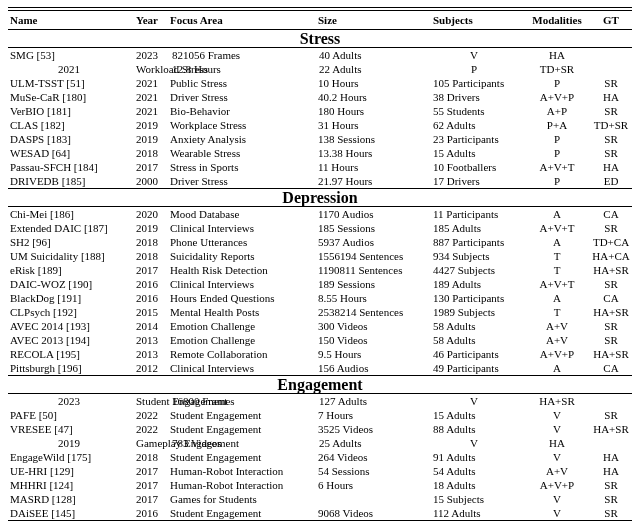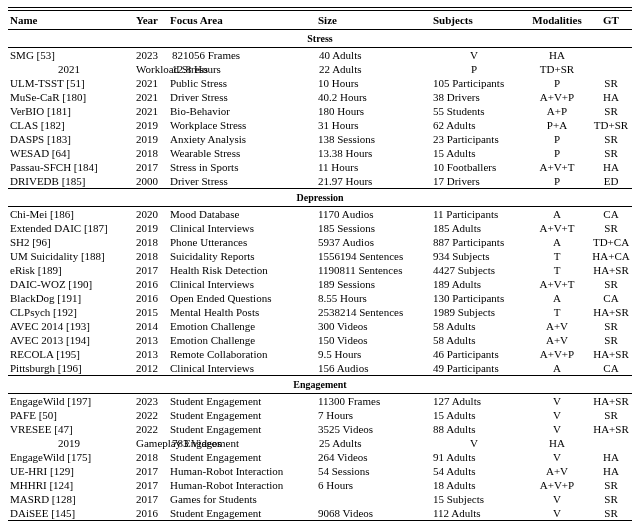--- a/index.html
+++ b/index.html
@@ -30,21 +30,21 @@
     grid-template-columns: 122px 34px 146px 114px 100px 66px 42px;
     align-items: center;
   }
   .grid-row.header { height: 18px; font-weight: bold; }
   .grid-row.data { height: 14px; }
   .section-row {
     height: 17px;
     line-height: 17px;
     text-align: center;
     font-weight: bold;
-    font-size: 10px;
+    font-size: 16px;
   }
   .cell {
     font-size: 11px;
     line-height: 1;
     white-space: nowrap;
     overflow: visible;
   }
   .cell.c0 { padding-left: 2px; }
   .cell.c2 { padding-left: 6px; }
   .cell.c3 { padding-left: 8px; }
@@ -210,21 +210,21 @@
         <div class="cell c1 center">2016</div>
         <div class="cell c2">Clinical Interviews</div>
         <div class="cell c3">189 Sessions</div>
         <div class="cell c4">189 Adults</div>
         <div class="cell c5 center">A+V+T</div>
         <div class="cell c6 center">SR</div>
       </div>
       <div class="grid-row data">
         <div class="cell c0">BlackDog [191]</div>
         <div class="cell c1 center">2016</div>
-        <div class="cell c2">Open Ended Questions</div>
+        <div class="cell c2">Hours Ended Questions</div>
         <div class="cell c3">8.55 Hours</div>
         <div class="cell c4">130 Participants</div>
         <div class="cell c5 center">A</div>
         <div class="cell c6 center">CA</div>
       </div>
       <div class="grid-row data">
         <div class="cell c0">CLPsych [192]</div>
         <div class="cell c1 center">2015</div>
         <div class="cell c2">Mental Health Posts</div>
         <div class="cell c3">2538214 Sentences</div>
@@ -265,24 +265,23 @@
         <div class="cell c2">Clinical Interviews</div>
         <div class="cell c3">156 Audios</div>
         <div class="cell c4">49 Participants</div>
         <div class="cell c5 center">A</div>
         <div class="cell c6 center">CA</div>
       </div>
       <div class="rule"></div>
       <div class="section-row">Engagement</div>
       <div class="rule"></div>
       <div class="grid-row data">
-        <div class="cell c0">EngageWild [197]</div>
         <div class="cell c1 center">2023</div>
         <div class="cell c2">Student Engagement</div>
-        <div class="cell c3">11300 Frames</div>
+        <div class="cell c3">16800 Frames</div>
         <div class="cell c4">127 Adults</div>
         <div class="cell c5 center">V</div>
         <div class="cell c6 center">HA+SR</div>
       </div>
       <div class="grid-row data">
         <div class="cell c0">PAFE [50]</div>
         <div class="cell c1 center">2022</div>
         <div class="cell c2">Student Engagement</div>
         <div class="cell c3">7 Hours</div>
         <div class="cell c4">15 Adults</div>

